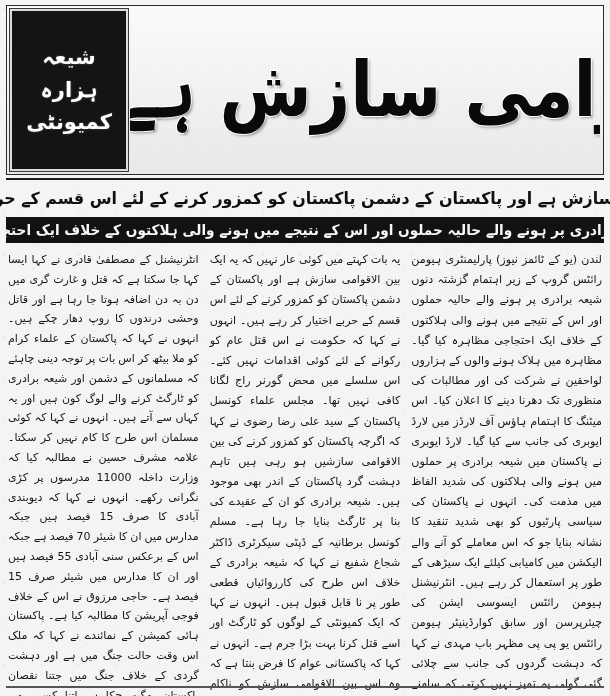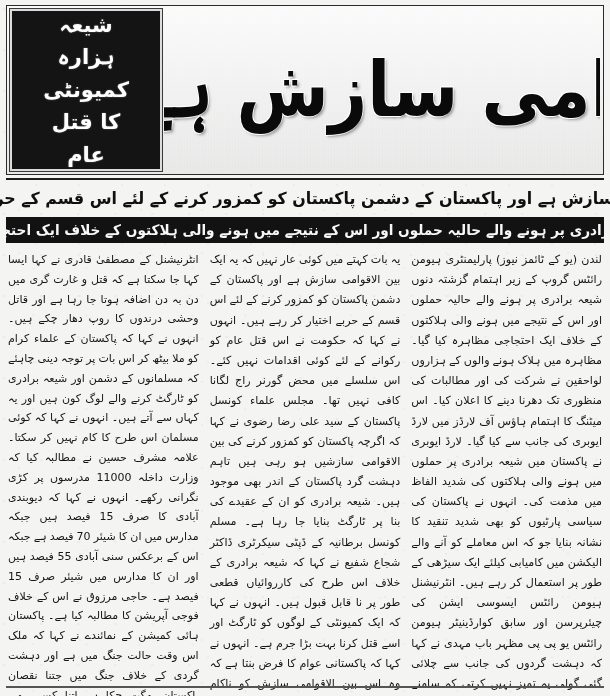--- a/index.html
+++ b/index.html
@@ -77,21 +77,21 @@
 
   .kicker-box {
     flex: 0 0 112px;
     margin-right: 2px;
     background: #141414;
     border: 2px solid #dcdcdc;
     outline: 1px solid #3a3a3a;
     display: flex;
     align-items: center;
     justify-content: flex-end;
-    padding: 6px 18px;
+    padding: 6px 1px;
   }
 
   .kicker-text {
     color: #fefefe;
     font-size: 21px;
     line-height: 1.55;
     font-weight: bold;
     text-align: center;
     direction: rtl;
     text-shadow: 0 0 2px rgba(255,255,255,0.35);
@@ -186,21 +186,20 @@
 
 <div class="clipping">
 
   <div class="masthead">
     <div class="headline-main">
       <div class="headline-text">بین الاقوامی سازش ہے مقررین</div>
     </div>
     <div class="kicker-box">
       <div class="kicker-text">
         <div>شیعہ ہزارہ کمیونٹی</div>
-        <div>کا قتل عام</div>
       </div>
     </div>
   </div>
 
   <div class="rule rule-top"></div>
 
   <div class="subhead">
     <div class="subhead-text">یہ ایک بین الاقوامی سازش ہے اور پاکستان کے دشمن پاکستان کو کمزور کرنے کے لئے اس قسم کے حربے اختیار کر رہے ہیں</div>
   </div>
 

